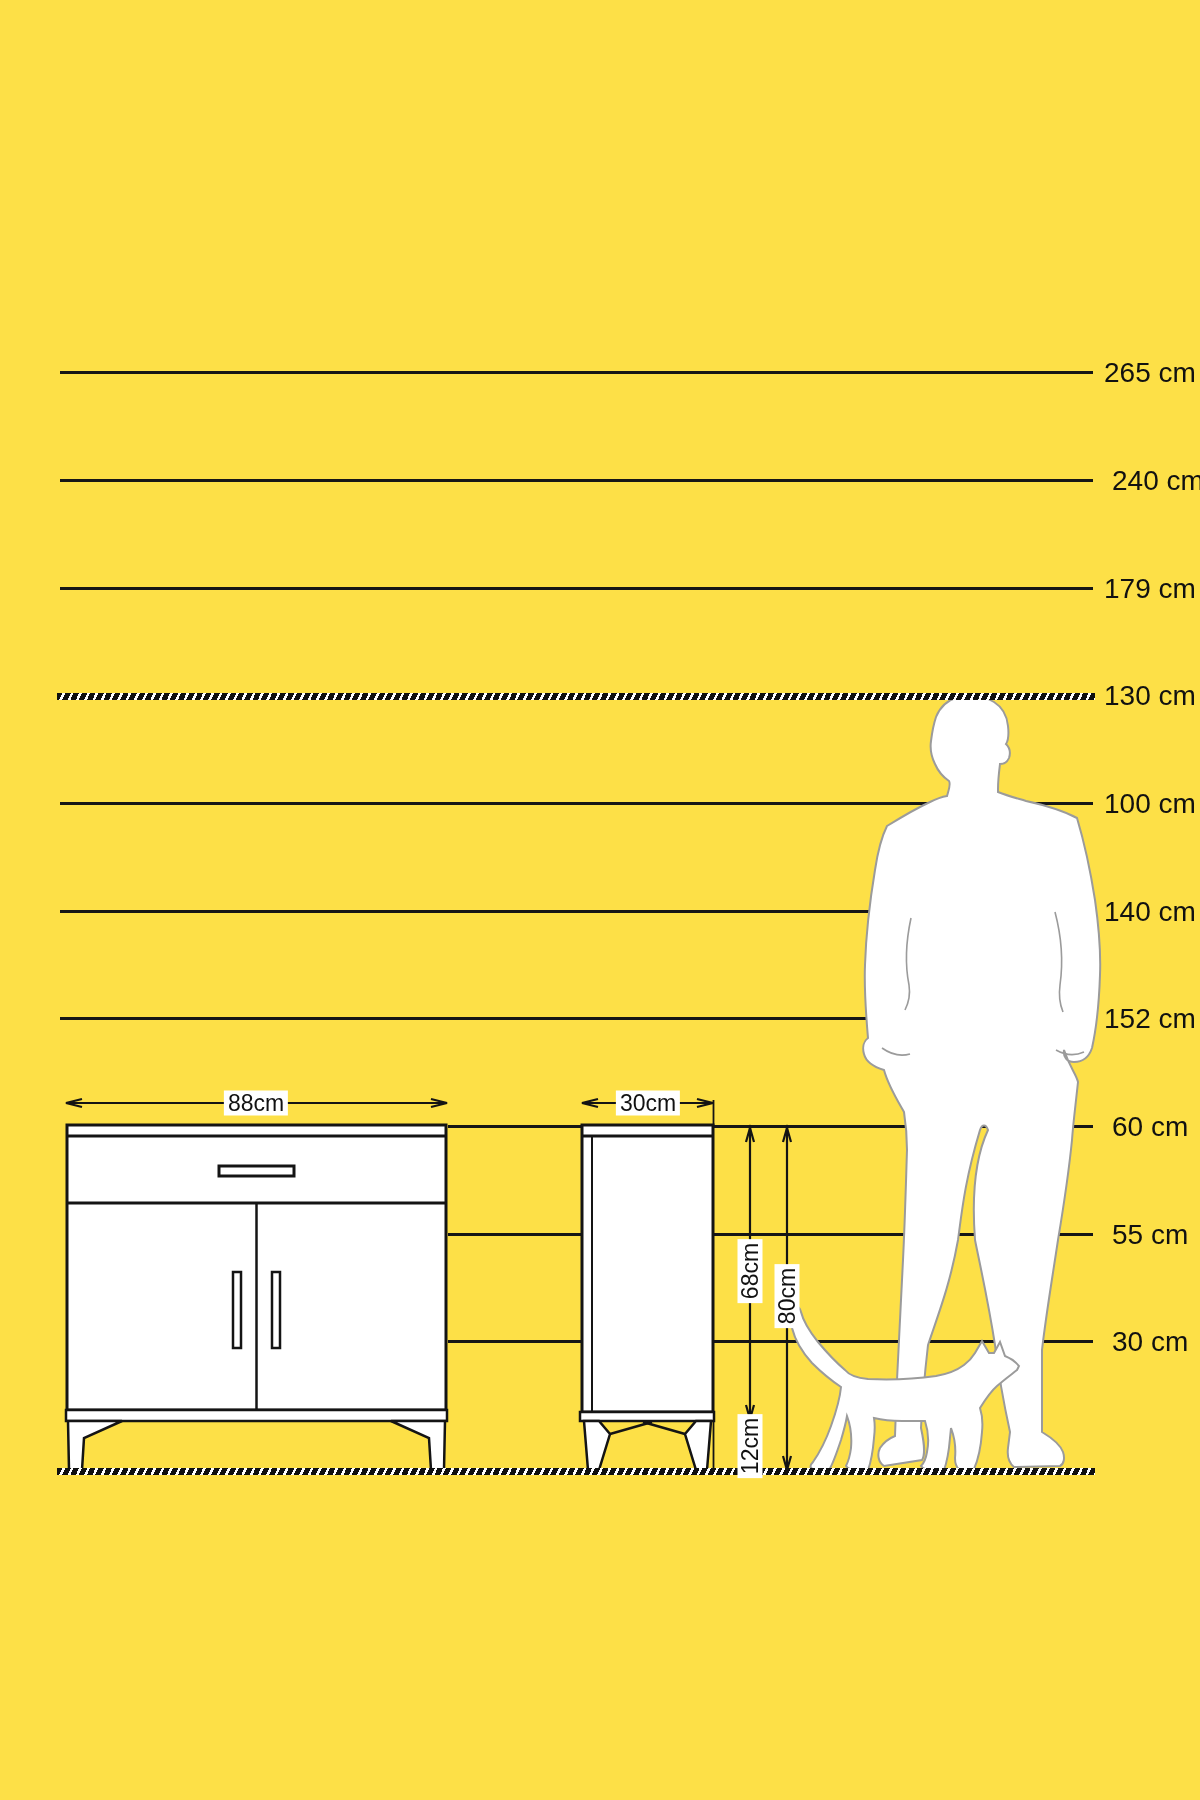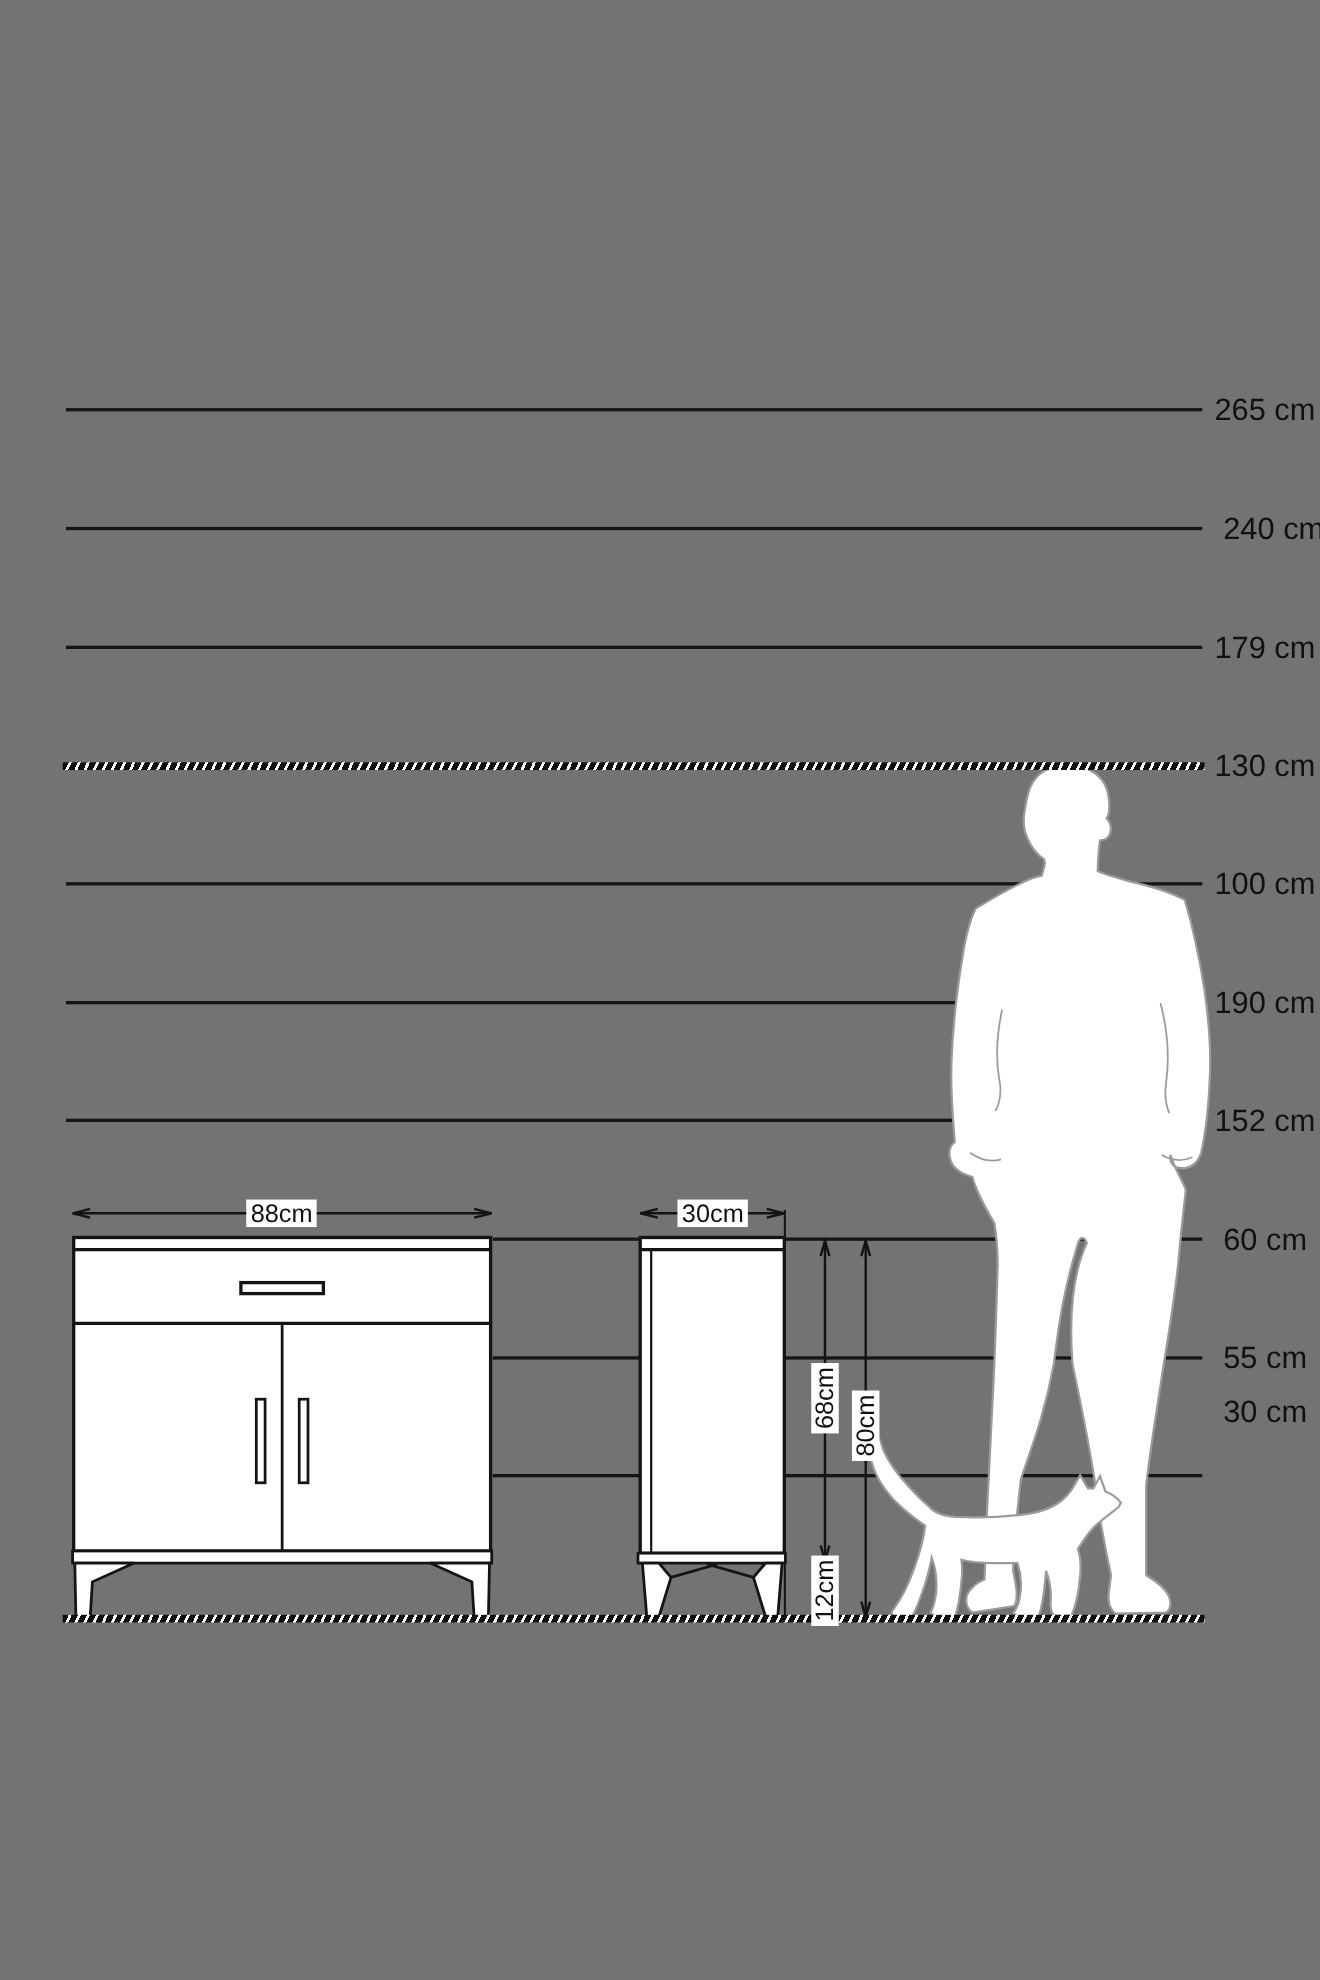--- a/index.html
+++ b/index.html
@@ -1,16 +1,16 @@
 <!DOCTYPE html>
 <html><head>
 <meta charset="utf-8">
 <style>
   html,body{margin:0;padding:0;background:#fff;}
-  .canvas{position:relative;width:1200px;height:1800px;background:#737373;overflow:hidden;
+  .canvas{position:relative;width:1200px;height:1800px;background:#fde047;overflow:hidden;
           font-family:"Liberation Sans",sans-serif;}
   .axline{position:absolute;height:3px;background:#161616;}
   .hatch{position:absolute;height:7px;
          background:repeating-linear-gradient(115deg,#101010 0 5px,#ffffff 5px 7.5px);}
   .axlabel{position:absolute;font-size:28px;line-height:30px;color:#111;white-space:nowrap;}
   .dimlabel{position:absolute;font-size:23px;line-height:25px;color:#111;background:#fff;
             padding:0 4px;white-space:nowrap;transform:translate(-50%,-50%);}
   .dimlabel.rot{transform:translate(-50%,-50%) rotate(-90deg);}
   svg{position:absolute;left:0;top:0;}
 </style>
@@ -132,25 +132,25 @@
       <polyline points="783,1142 787,1128 791,1142"></polyline>
       <polyline points="783,1456 787,1470 791,1456"></polyline>
     </g>
   </svg>
 
   <div class="axlabel" style="left:1104px;top:358px">265 cm</div>
   <div class="axlabel" style="left:1112px;top:466px">240 cm</div>
   <div class="axlabel" style="left:1104px;top:574px">179 cm</div>
   <div class="axlabel" style="left:1104px;top:681px">130 cm</div>
   <div class="axlabel" style="left:1104px;top:789px">100 cm</div>
-  <div class="axlabel" style="left:1104px;top:897px">190 cm</div>
+  <div class="axlabel" style="left:1104px;top:897px">140 cm</div>
   <div class="axlabel" style="left:1104px;top:1004px">152 cm</div>
   <div class="axlabel" style="left:1112px;top:1112px">60 cm</div>
   <div class="axlabel" style="left:1112px;top:1220px">55 cm</div>
-  <div class="axlabel" style="left:1112px;top:1269px">30 cm</div>
+  <div class="axlabel" style="left:1112px;top:1327px">30 cm</div>
 
   <div class="dimlabel" style="left:256px;top:1103px">88cm</div>
   <div class="dimlabel" style="left:648px;top:1103px">30cm</div>
   <div class="dimlabel rot" style="left:750px;top:1271px">68cm</div>
   <div class="dimlabel rot" style="left:787px;top:1296px">80cm</div>
   <div class="dimlabel rot" style="left:750px;top:1446px">12cm</div>
 
 </div>
 
 </body></html>

